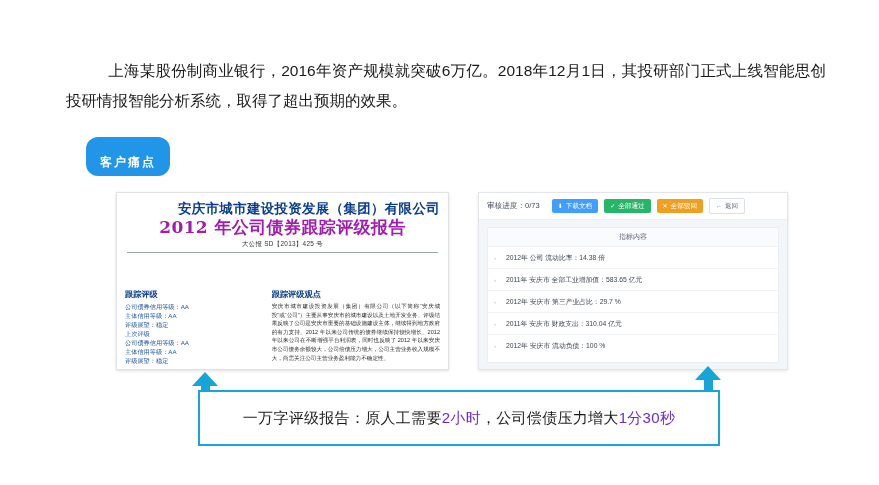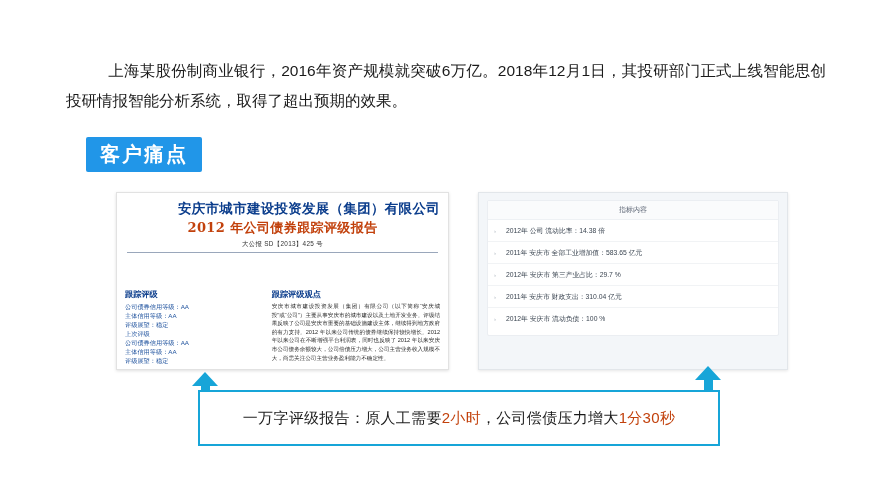--- a/index.html
+++ b/index.html
@@ -34,25 +34,25 @@
   }
   .intro .indent { display: inline-block; width: 42px; }
 
   
   .section-banner {
     position: absolute;
     left: 86px;
     top: 137px;
     background: #2196e8;
     color: #ffffff;
-    font-size: 20px;
+    font-size: 12px;
     font-weight: bold;
     letter-spacing: 2px;
-    padding: 6px 14px 7px 14px;
-    border-radius: 2px;
+    padding: 19px 14px 7px 14px;
+    border-radius: 12px;
     line-height: 1.1;
   }
 
   
   .doc-shot {
     position: absolute;
     left: 116px;
     top: 192px;
     width: 333px;
     height: 178px;
@@ -69,22 +69,22 @@
     font-weight: bold;
     color: #0b3d8c;
     font-size: 13.4px;
     line-height: 19px;
     letter-spacing: 0.4px;
   }
   .doc-subtitle {
     text-align: center;
     font-family: "DejaVu Serif", "Liberation Serif", serif;
     font-weight: bold;
-    color: #c2410c;
-    font-size: 13px;
+    color: #a21caf;
+    font-size: 17px;
     line-height: 19px;
     letter-spacing: 0.4px;
   }
   .doc-docno {
     text-align: center;
     font-size: 6.4px;
     color: #333;
     margin-top: 3px;
     letter-spacing: 0.3px;
   }
@@ -218,21 +218,21 @@
     display: flex;
     align-items: center;
     justify-content: center;
   }
   .caption-text {
     font-size: 15px;
     color: #1a1a1a;
     letter-spacing: 0.3px;
     white-space: nowrap;
   }
-  .caption-text .hl { color: #c2410c; }
+  .caption-text .hl { color: #6d28d9; }
 
   .arrow {
     position: absolute;
     width: 26px;
   }
   .arrow .stem {
     position: absolute;
     left: 9px;
     width: 9px;
     background: #17a5d8;
@@ -285,20 +285,39 @@
 
       </div>
       <div class="doc-col-right">
         <div class="doc-h">跟踪评级观点</div>
         <div class="doc-para">安庆市城市建设投资发展（集团）有限公司（以下简称“安庆城投”或“公司”）主要从事安庆市的城市建设以及土地开发业务。评级结果反映了公司是安庆市重要的基础设施建设主体，继续得到地方政府的有力支持。2012 年以来公司传统的债券继续保持较快增长。2012 年以来公司在不断增强平台利润表，同时也反映了 2012 年以来安庆市公司债务余额较大，公司偿债压力增大，公司主营业务收入规模不大，尚需关注公司主营业务盈利能力不确定性。</div>
       </div>
     </div>
   </div>
 
   <div class="app-shot">
+    <div class="app-toolbar">
+      <span class="app-progress">审核进度：0/73</span>
+      <span class="btn btn-download">
+        <span class="bicon">⬇</span>
+        <span>下载文档</span>
+      </span>
+      <span class="btn btn-approve">
+        <span class="bicon">✓</span>
+        <span>全部通过</span>
+      </span>
+      <span class="btn btn-reject">
+        <span class="bicon">✕</span>
+        <span>全部驳回</span>
+      </span>
+      <span class="btn btn-back">
+        <span class="bicon">←</span>
+        <span>返回</span>
+      </span>
+    </div>
     <div class="app-card">
       <div class="app-card-head">指标内容</div>
       <div class="app-row">
         <span class="row-caret">›</span>
         <span class="row-text">2012年 公司 流动比率：14.38 倍</span>
       </div>
       <div class="app-row">
         <span class="row-caret">›</span>
         <span class="row-text">2011年 安庆市 全部工业增加值：583.65 亿元</span>
       </div>

